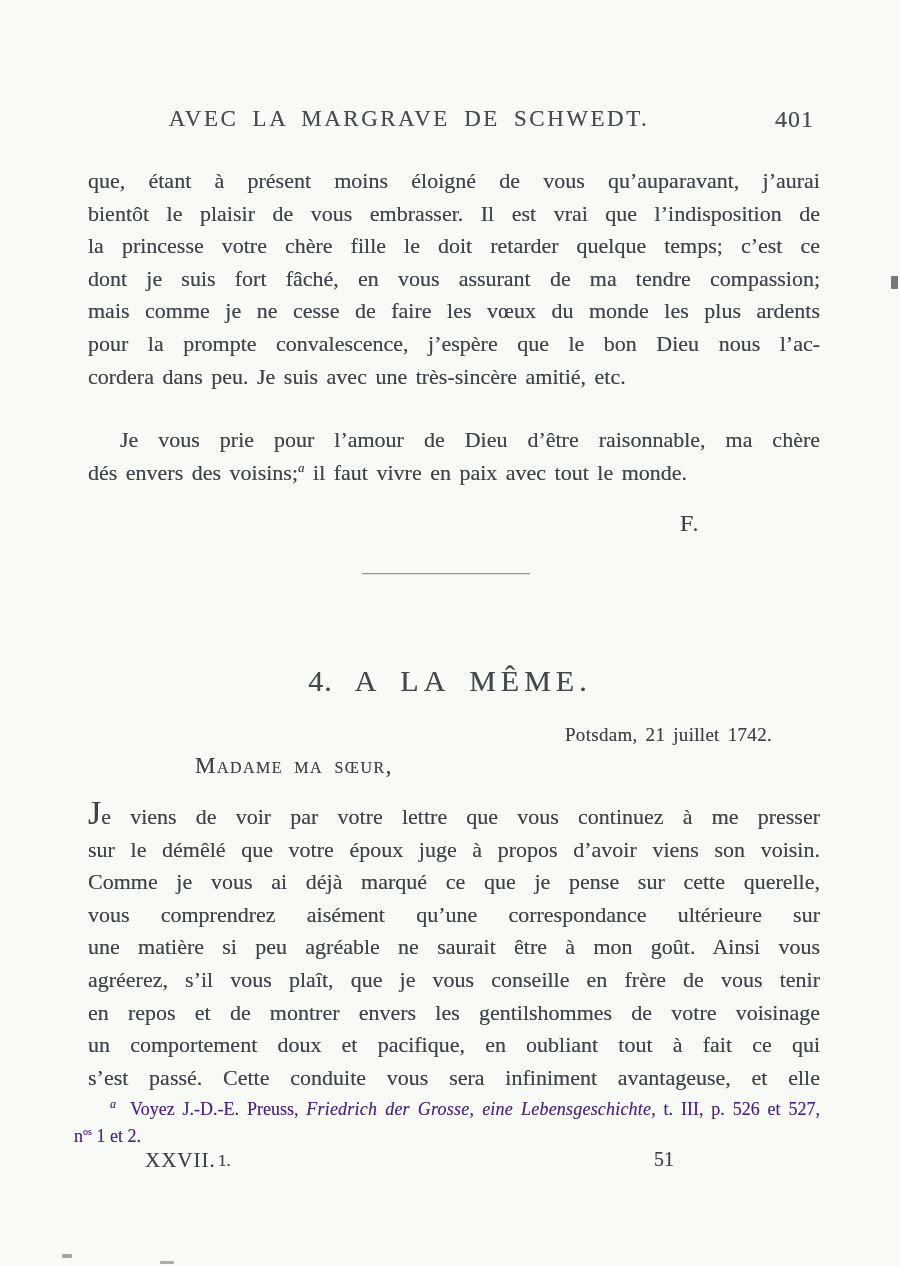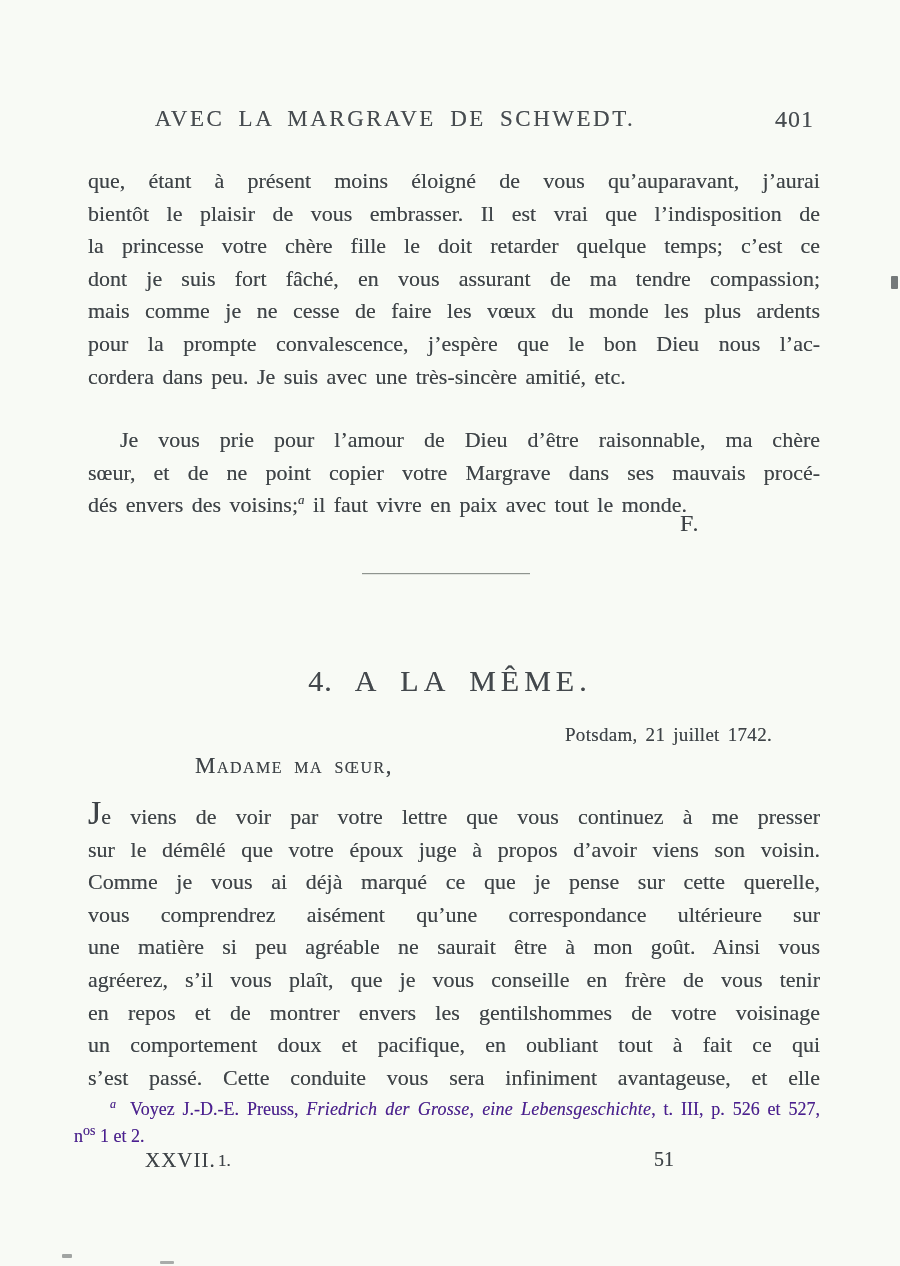--- a/index.html
+++ b/index.html
@@ -9,21 +9,21 @@
     margin:0 auto;
     background:#f8faf5;
     color:#3e4347;
     font-family:"Liberation Serif","DejaVu Serif",serif;
     overflow:hidden;
   }
   .soft{ text-shadow:0 0 .5px rgba(62,67,71,.55); }
 
   
   .running-head{position:absolute;top:106px;left:0;width:790px;text-align:center;
-    font-size:23px;letter-spacing:2.5px;word-spacing:6px;color:#474c50;}
+    font-size:23px;letter-spacing:2.5px;word-spacing:6px;color:#474c50;padding-left:14px;}
   .folio{position:absolute;top:106px;right:86px;font-size:24px;letter-spacing:1px;
     font-feature-settings:"onum";color:#474c50;}
 
   
   .col{position:absolute;left:88px;width:732px;margin-top:14px;}
   .bodytext{font-size:22px;line-height:32.6px;word-spacing:2px;}
   .jline{text-align:justify;text-align-last:justify;}
   .lline{text-align:left;word-spacing:3px;}
   .indent{text-indent:32px;}
 
@@ -47,21 +47,21 @@
   .drop-init{font-size:34px;line-height:22px;letter-spacing:0;}
 
   
   .footnote{position:absolute;left:88px;top:1096px;width:732px;
     font-size:18px;line-height:27px;color:#4c1d95;}
   .footnote .fline1{text-align:justify;text-align-last:justify;}
   .footnote .fmark{font-size:12px;vertical-align:super;line-height:0;font-style:italic;
     margin-left:22px;margin-right:14px;}
   .footnote i{letter-spacing:.2px;}
   .footnote .fline2{margin-left:-14px;}
-  .footnote .fsup{font-size:14px;vertical-align:super;line-height:0;}
+  .footnote .fsup{font-size:10px;vertical-align:super;line-height:0;}
 
   
   .footer-volume{position:absolute;top:1148px;left:145px;font-size:21px;letter-spacing:1px;}
   .footer-issue{position:absolute;top:1151px;left:218px;font-size:17px;}
   .footer-sheet{position:absolute;top:1148px;left:654px;font-size:20px;font-feature-settings:"onum";}
 
   
   .speck{position:absolute;background:#4a4e50;border-radius:1px;}
   .speck.a1{right:2px;top:276px;width:7px;height:13px;opacity:.75;}
   .speck.a2{left:62px;bottom:8px;width:10px;height:4px;opacity:.5;}
@@ -80,21 +80,20 @@
     <div class="jline">bientôt le plaisir de vous embrasser.  Il est vrai que l’indisposition de</div>
     <div class="jline">la princesse votre chère fille le doit retarder quelque temps; c’est ce</div>
     <div class="jline">dont je suis fort fâché, en vous assurant de ma tendre compassion;</div>
     <div class="jline">mais comme je ne cesse de faire les vœux du monde les plus ardents</div>
     <div class="jline">pour la prompte convalescence, j’espère que le bon Dieu nous l’ac-</div>
     <div class="lline">cordera dans peu.  Je suis avec une très-sincère amitié, etc.</div>
   </div>
 
   <div class="col bodytext" style="top:410px;">
     <div class="jline indent">Je vous prie pour l’amour de Dieu d’être raisonnable, ma chère</div>
-    <div class="jline">sœur, et de ne point copier votre Margrave dans ses mauvais procé-</div>
     <div class="lline"><span>dés envers des voisins;</span><sup class="note">a</sup><span> il faut vivre en paix avec tout le monde.</span></div>
   </div>
 
   <div class="signature">F.</div>
 
   <div class="divider"></div>
 
   <div class="letter-heading"><span class="num">4.</span><span>A LA MÊME.</span></div>
 
   <div class="dateline">Potsdam, 21 juillet 1742.</div>

